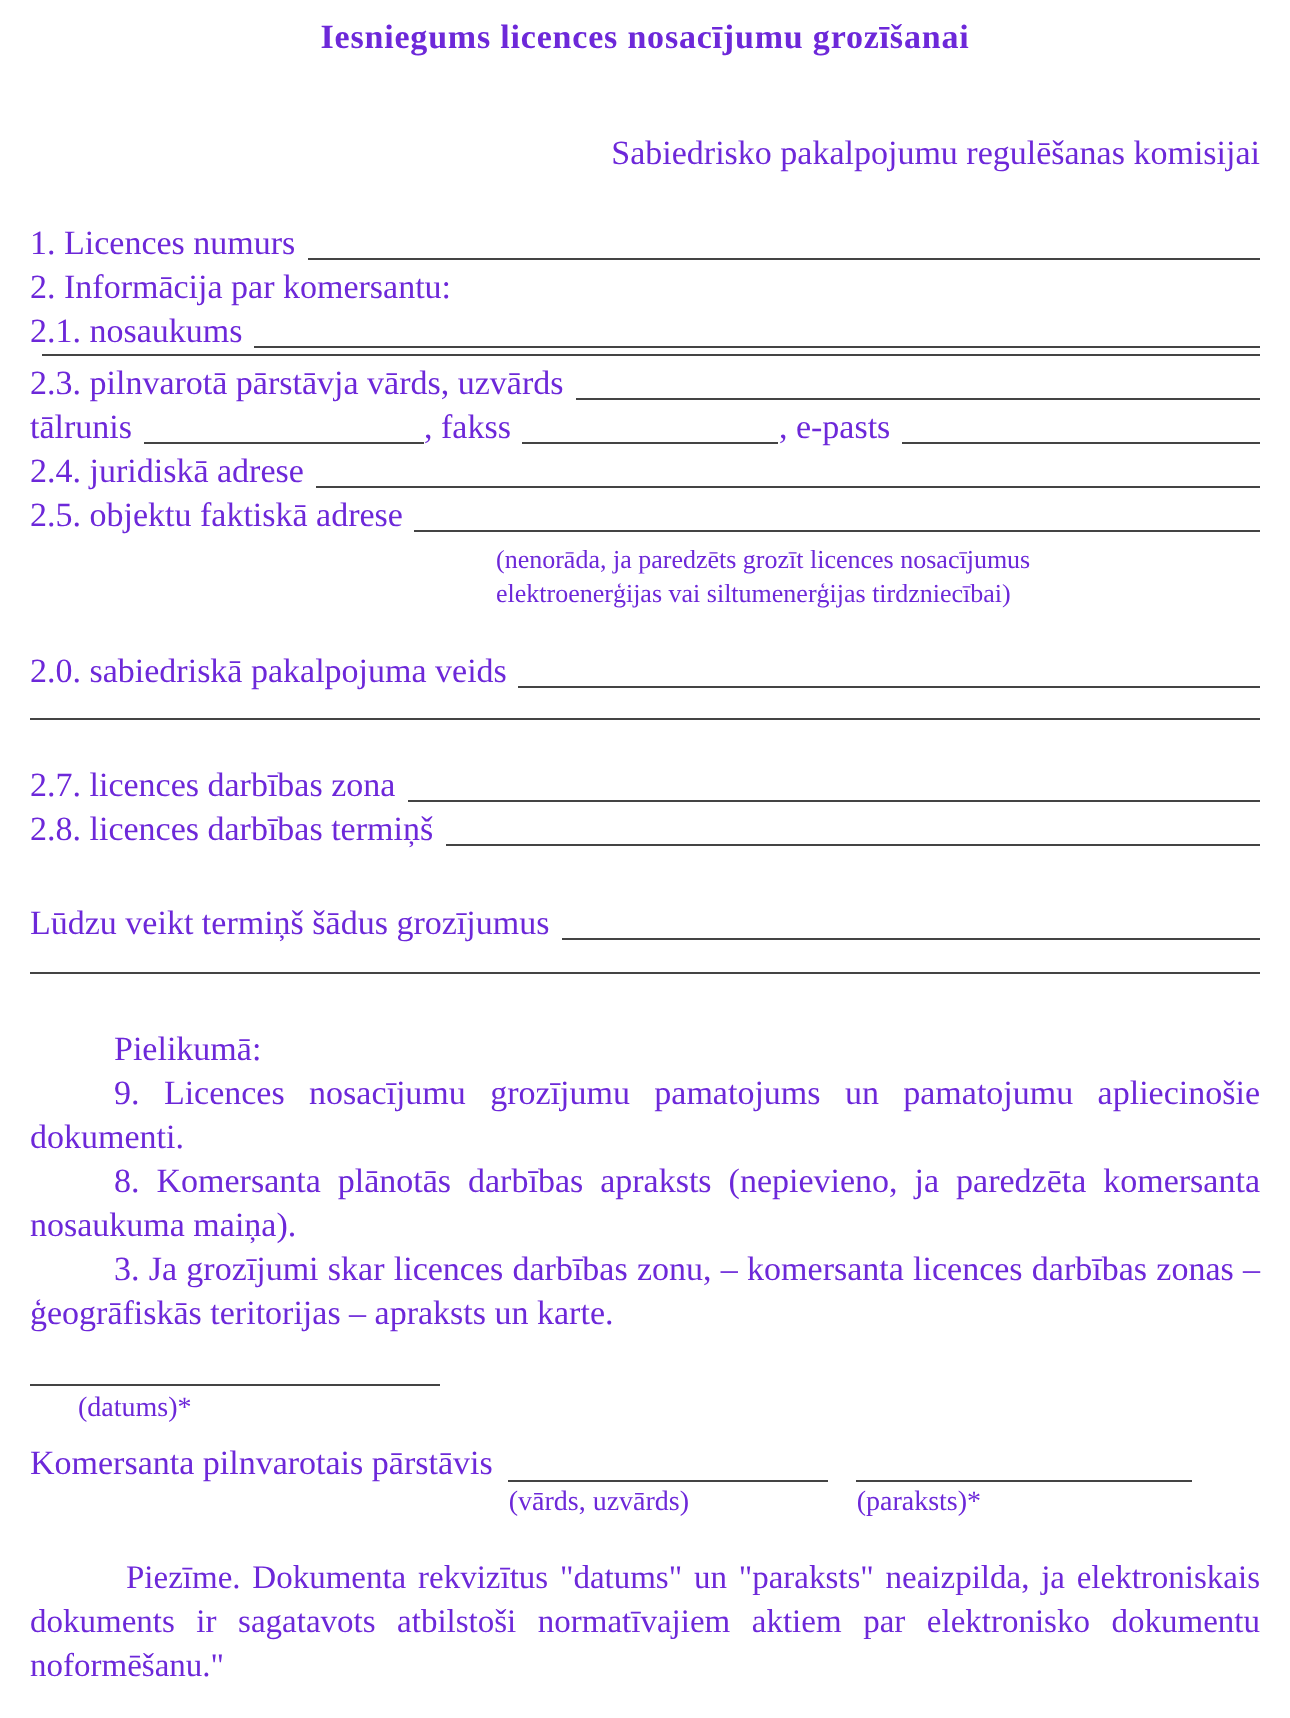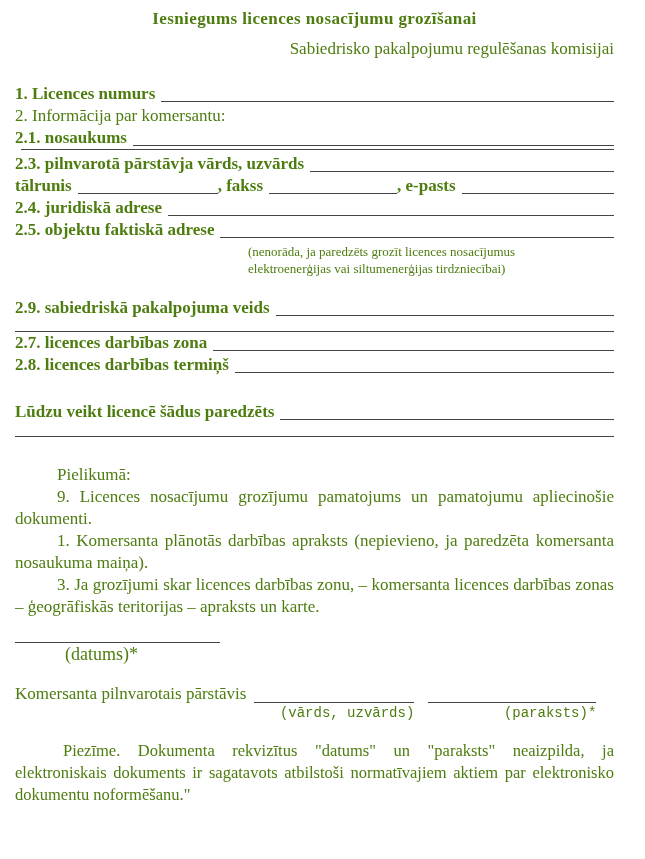--- a/index.html
+++ b/index.html
@@ -1,60 +1,60 @@
 <!DOCTYPE html>
 <html><head>
 <meta charset="utf-8">
 <style>
   html,body{margin:0;padding:0;background:#fff;}
   .page{
     position:relative;width:645px;height:859px;background:#ffffff;
     font-family:"Liberation Serif","DejaVu Serif",serif;
-    font-size:17px;color:#4d7c0f;overflow:hidden;box-sizing:border-box;
-    padding:8px 31px 0 15px;
+    font-size:17px;color:#6d28d9;overflow:hidden;box-sizing:border-box;
+    padding:8px 15px 0 15px;
   }
   .doc-title{
     text-align:center;font-weight:700;font-size:17px;letter-spacing:0.4px;
     line-height:22px;margin:0;
   }
   .addressee{
-    text-align:right;line-height:22px;margin-top:8px;
+    text-align:right;line-height:22px;margin-top:36px;
   }
-  .frow{display:flex;align-items:flex-end;line-height:22px;font-weight:bold;}
+  .frow{display:flex;align-items:flex-end;line-height:22px;}
   .frow .lbl{white-space:nowrap;}
   .blank{
     flex:1 1 auto;border-bottom:1px solid #444;margin-bottom:3px;
     margin-left:6px;min-width:20px;height:0;
   }
   .blank.fixed{flex:0 0 auto;}
   .plainrow{line-height:22px;}
   .fullline{height:12px;border-bottom:1px solid #444;}
   .note{
     margin-left:233px;width:345px;font-size:13px;line-height:17px;margin-top:2px;
   }
   .sec-26{margin-top:20px;}
-  .sec-27{text-align:center;}
+  .sec-27{margin-top:22px;text-align:center;}
   .sec-req{margin-top:25px;}
   .fullline2{height:13px;border-bottom:1px solid #444;}
   .attach-head{margin-top:27px;line-height:22px;text-indent:42px;}
   .para{
     text-align:justify;text-indent:42px;line-height:22px;margin:0;
     hyphens:manual;
   }
   .dateline{
     width:205px;border-bottom:1px solid #444;height:0;margin-top:24px;
   }
-  .datelabel{font-size:18px;line-height:17px;margin-left:50px;margin-top:3px;}
-  .sigrow{display:flex;align-items:flex-start;margin-top:20px;}
+  .datelabel{font-size:14px;line-height:17px;margin-left:24px;margin-top:3px;}
+  .sigrow{display:flex;align-items:flex-start;margin-top:8px;}
   .sigrow .lbl{white-space:nowrap;line-height:22px;}
   .sigcol{display:flex;flex-direction:column;}
   .sigcol.c1{width:160px;margin-left:8px;}
   .sigcol.c2{width:168px;margin-left:14px;}
   .sigline{height:19px;border-bottom:1px solid #444;}
-  .sigsub{font-size:14px;line-height:17px;text-align:right;margin-top:2px;font-family:Liberation Mono, monospace;}
+  .sigsub{font-size:14px;line-height:17px;text-align:left;margin-top:2px;}
   .footnote{
     margin-top:18px;font-size:16.5px;
   }
   .footnote .para{text-indent:48px;}
 </style>
 </head>
 <body>
 
 <div class="page">
 
@@ -98,44 +98,44 @@
   </div>
 
   <div class="frow">
     <span class="lbl">2.5. objektu faktiskā adrese</span>
     <span class="blank"></span>
   </div>
 
   <div class="note">(nenorāda, ja paredzēts grozīt licences nosacījumus elektroenerģijas vai siltumenerģijas tirdzniecībai)</div>
 
   <div class="frow sec-26">
-    <span class="lbl">2.9. sabiedriskā pakalpojuma veids</span>
+    <span class="lbl">2.0. sabiedriskā pakalpojuma veids</span>
     <span class="blank"></span>
   </div>
   <div class="fullline"></div>
 
   <div class="frow sec-27">
     <span class="lbl">2.7. licences darbības zona</span>
     <span class="blank"></span>
   </div>
 
   <div class="frow">
     <span class="lbl">2.8. licences darbības termiņš</span>
     <span class="blank"></span>
   </div>
 
   <div class="frow sec-req">
-    <span class="lbl">Lūdzu veikt licencē šādus paredzēts</span>
+    <span class="lbl">Lūdzu veikt termiņš šādus grozījumus</span>
     <span class="blank"></span>
   </div>
   <div class="fullline2"></div>
 
   <div class="attach-head">Pielikumā:</div>
   <p class="para">9. Licences nosacījumu grozījumu pamatojums un pamatojumu aplieci­nošie dokumenti.</p>
-  <p class="para">1. Komersanta plānotās darbības apraksts (nepievieno, ja paredzēta komersanta nosaukuma maiņa).</p>
+  <p class="para">8. Komersanta plānotās darbības apraksts (nepievieno, ja paredzēta komersanta nosaukuma maiņa).</p>
   <p class="para">3. Ja grozījumi skar licences darbības zonu, – komersanta licences darbības zonas – ģeogrāfiskās teritorijas – apraksts un karte.</p>
 
   <div class="dateline"></div>
   <div class="datelabel">(datums)*</div>
 
   <div class="sigrow">
     <span class="lbl">Komersanta pilnvarotais pārstāvis</span>
     <div class="sigcol c1">
       <div class="sigline"></div>
       <div class="sigsub">(vārds, uzvārds)</div>

